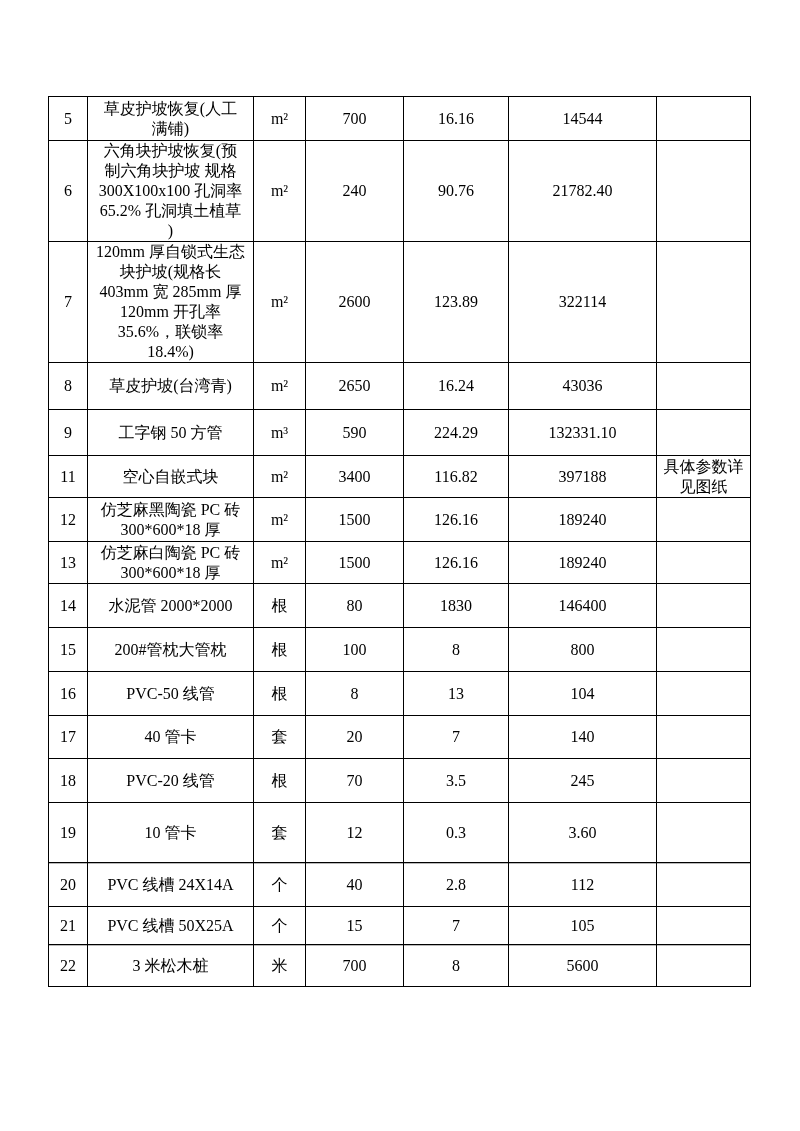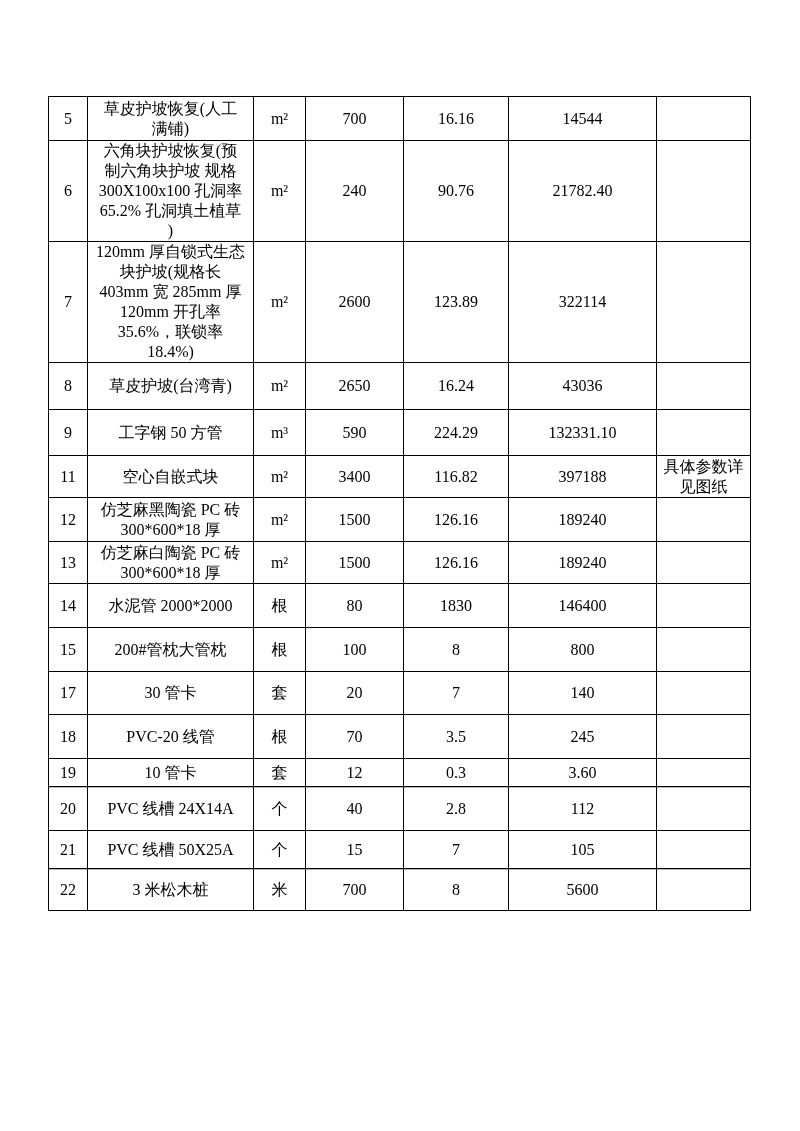--- a/index.html
+++ b/index.html
@@ -141,39 +141,48 @@
       </tr>
       <tr style="height: 44px;">
         <td>15</td>
         <td class="desc">200#管枕大管枕</td>
         <td>根</td>
         <td>100</td>
         <td>8</td>
         <td>800</td>
         <td class="notes"></td>
       </tr>
+      <tr style="height: 44px;">
+        <td>16</td>
+        <td class="desc">PVC-50 线管</td>
+        <td>根</td>
+        <td>8</td>
+        <td>13</td>
+        <td>104</td>
+        <td class="notes"></td>
+      </tr>
       <tr style="height: 43px;">
         <td>17</td>
-        <td class="desc">30 管卡</td>
+        <td class="desc">40 管卡</td>
         <td>套</td>
         <td>20</td>
         <td>7</td>
         <td>140</td>
         <td class="notes"></td>
       </tr>
       <tr style="height: 44px;">
         <td>18</td>
         <td class="desc">PVC-20 线管</td>
         <td>根</td>
         <td>70</td>
         <td>3.5</td>
         <td>245</td>
         <td class="notes"></td>
       </tr>
-      <tr style="height: 28px;">
+      <tr style="height: 60px;">
         <td>19</td>
         <td class="desc">10 管卡</td>
         <td>套</td>
         <td>12</td>
         <td>0.3</td>
         <td>3.60</td>
         <td class="notes"></td>
       </tr>
       <tr class="pb" style="height: 44px;">
         <td>20</td>

